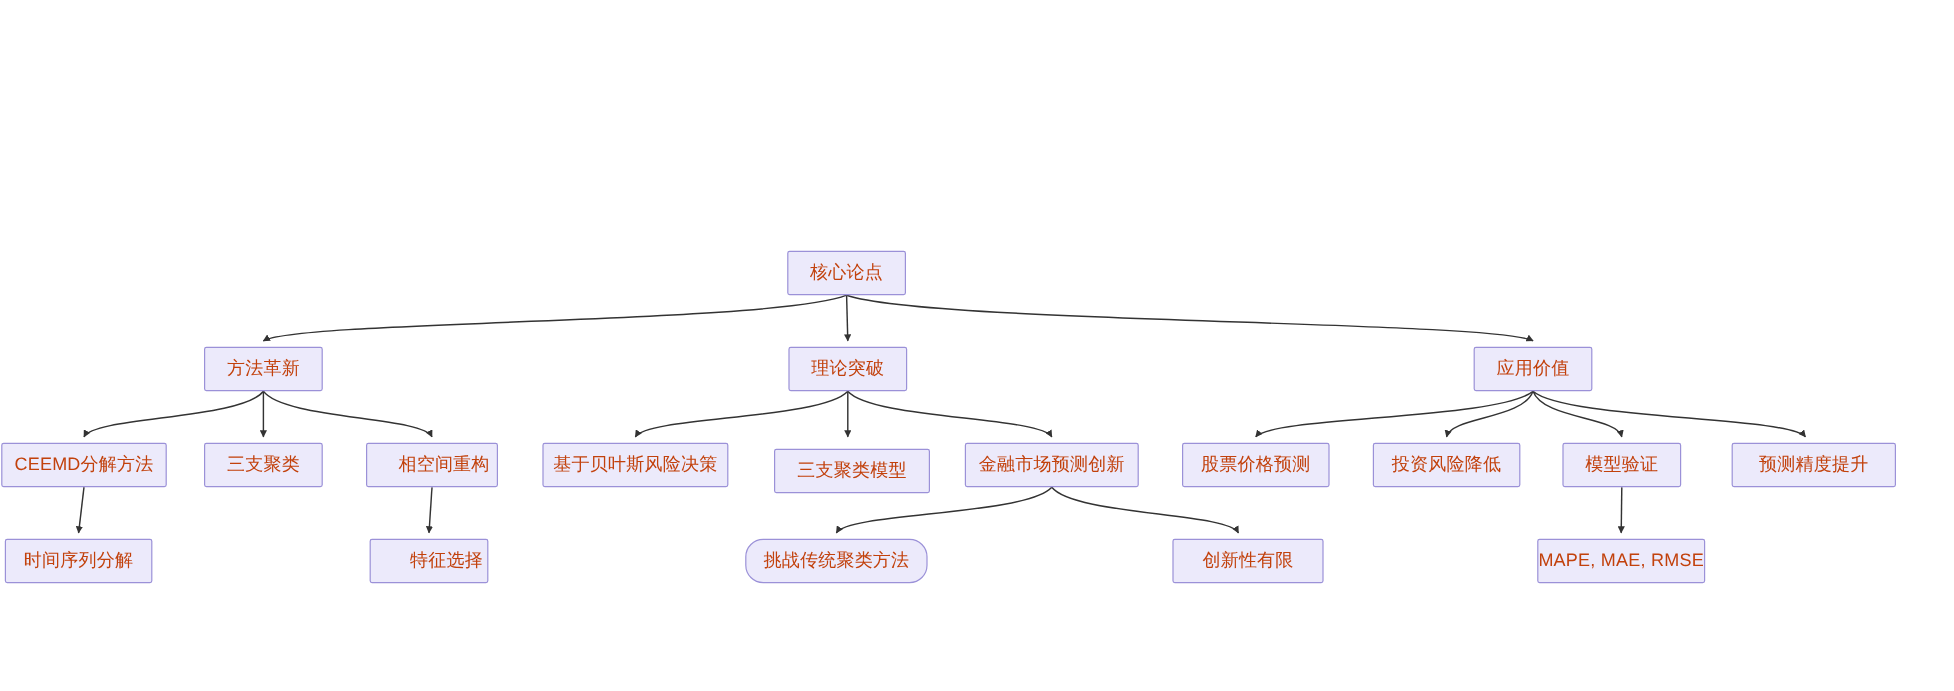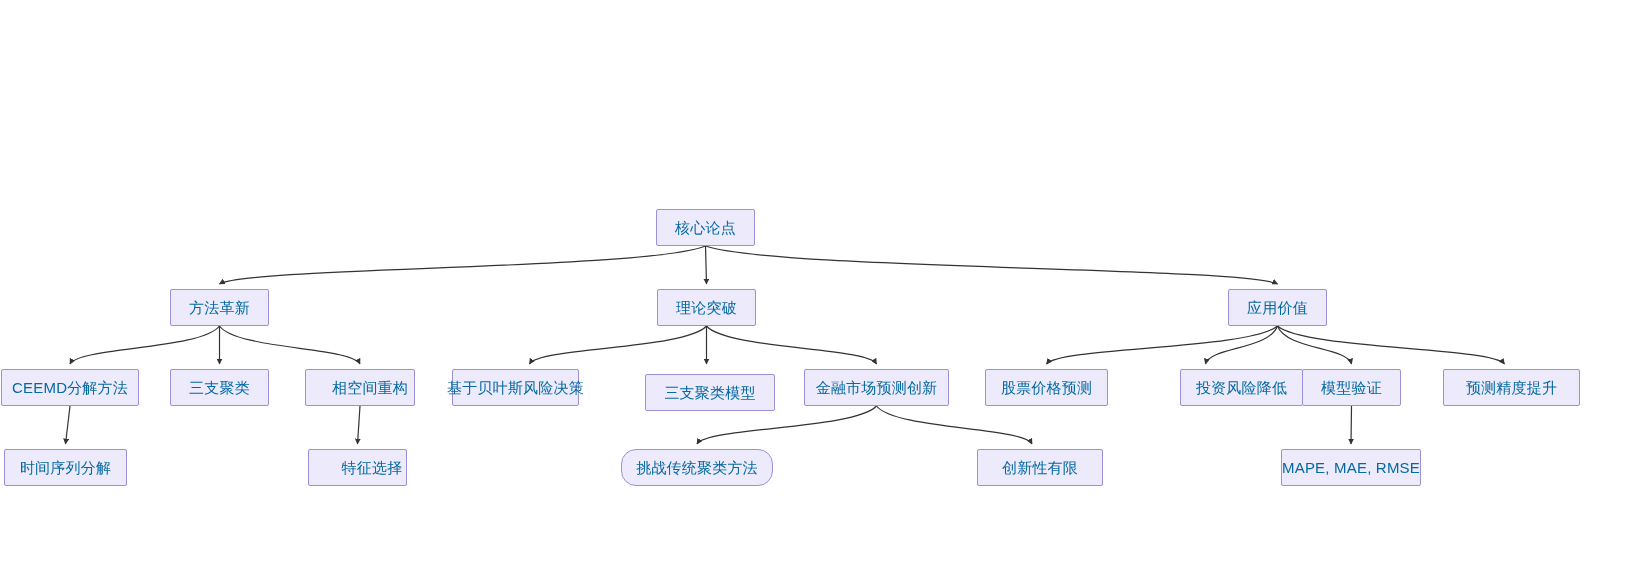--- a/index.html
+++ b/index.html
@@ -29,21 +29,21 @@
   }
   .node {
     position: absolute;
     box-sizing: border-box;
     background: #ECEAFB;
     border: 1px solid #9B91D8;
     border-radius: 2px;
     display: flex;
     align-items: center;
     justify-content: center;
-    color: #0369a1;
+    color: #c2410c;
     font-size: 15px;
     line-height: 1;
     white-space: nowrap;
     letter-spacing: 0.2px;
   }
   .node-label {
     display: block;
     padding: 0 2px;
   }
 </style>
@@ -93,33 +93,33 @@
       </div>
       <div class="node" style="left: 1px; top: 369px; width: 138px; height: 37px; justify-content: center;">
         <span class="node-label">CEEMD分解方法</span>
       </div>
       <div class="node" style="left: 170px; top: 369px; width: 99px; height: 37px;">
         <span class="node-label">三支聚类</span>
       </div>
       <div class="node" style="left: 305px; top: 369px; width: 110px; height: 37px; padding-left: 20px;">
         <span class="node-label">相空间重构</span>
       </div>
-      <div class="node" style="left: 452px; top: 369px; width: 127px; height: 37px;">
+      <div class="node" style="left: 452px; top: 369px; width: 155px; height: 37px;">
         <span class="node-label">基于贝叶斯风险决策</span>
       </div>
       <div class="node" style="left: 645px; top: 374px; width: 130px; height: 37px;">
         <span class="node-label">三支聚类模型</span>
       </div>
       <div class="node" style="left: 804px; top: 369px; width: 145px; height: 37px;">
         <span class="node-label">金融市场预测创新</span>
       </div>
       <div class="node" style="left: 985px; top: 369px; width: 123px; height: 37px;">
         <span class="node-label">股票价格预测</span>
       </div>
-      <div class="node" style="left: 1144px; top: 369px; width: 123px; height: 37px; margin-left: 36px;">
+      <div class="node" style="left: 1144px; top: 369px; width: 123px; height: 37px;">
         <span class="node-label">投资风险降低</span>
       </div>
       <div class="node" style="left: 1302px; top: 369px; width: 99px; height: 37px;">
         <span class="node-label">模型验证</span>
       </div>
       <div class="node" style="left: 1443px; top: 369px; width: 137px; height: 37px;">
         <span class="node-label">预测精度提升</span>
       </div>
       <div class="node" style="left: 4px; top: 449px; width: 123px; height: 37px;">
         <span class="node-label">时间序列分解</span>

